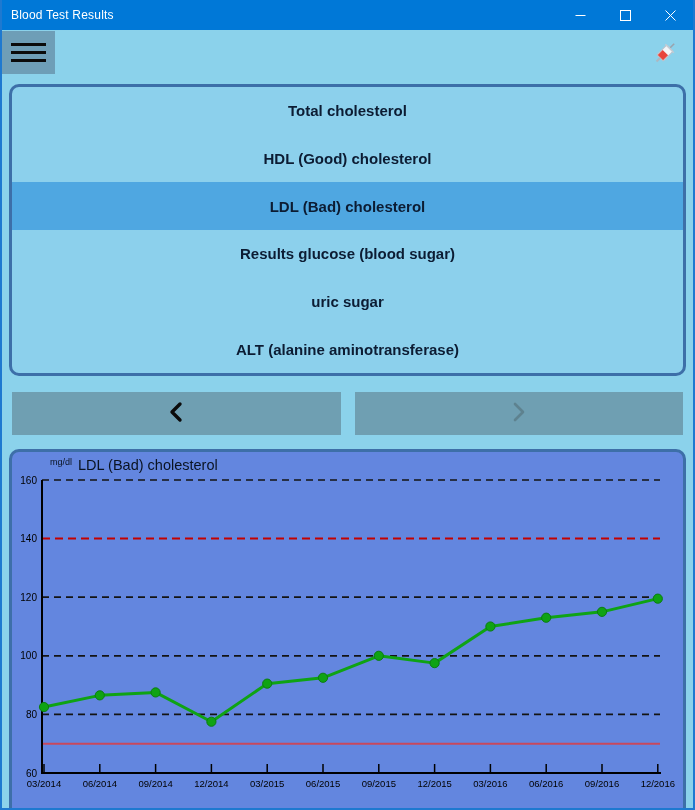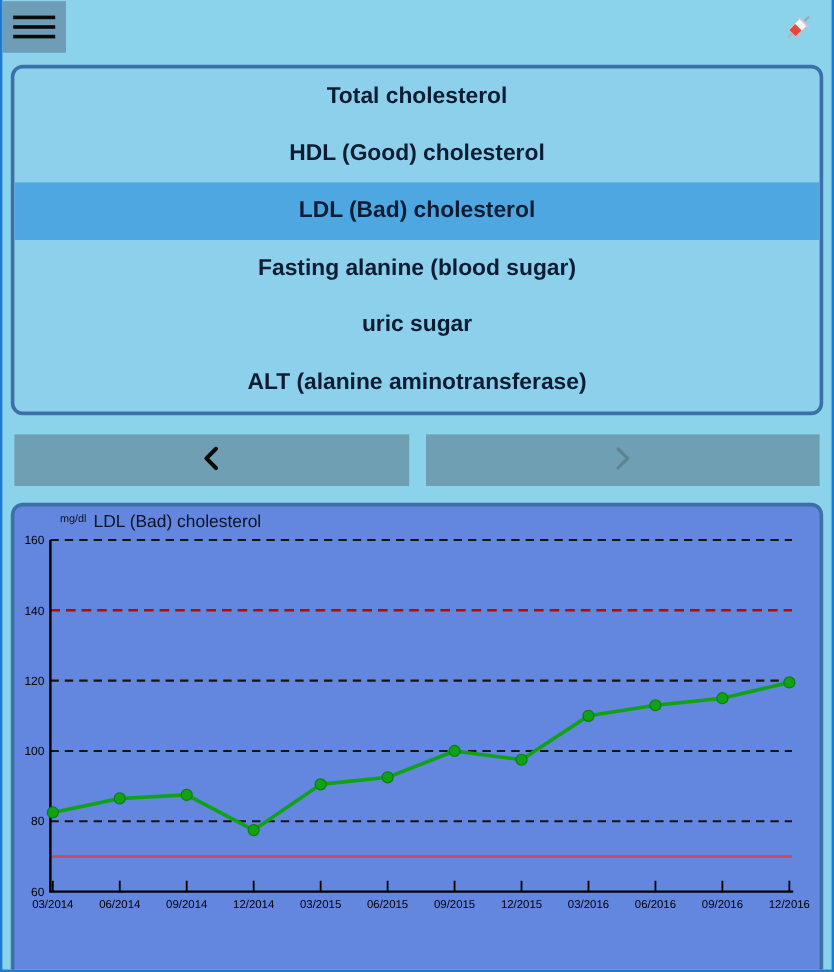--- a/index.html
+++ b/index.html
@@ -30,21 +30,21 @@
   .syringe-wrap { position:absolute; right:13px; top:8px; width:30px; height:30px; }
 
   
   .tests-panel {
     margin:0 7px; height:292px;
     background:#8cd0ec; border:3px solid #3d6fa8; border-radius:10px;
     overflow:hidden; display:grid; grid-auto-rows:1fr;
   }
   .test-item {
     display:flex; align-items:center; justify-content:center;
-    font-size:19px; font-weight:bold; color:#0c1c33; cursor:pointer;
+    font-size:15px; font-weight:bold; color:#0c1c33; cursor:pointer;
   }
   .test-item.selected { background:#4fa7e1; }
 
   
   .nav-row { margin:16px 10px 0; height:43px; display:flex; gap:14px; }
   .nav-btn {
     flex:1; background:#6f9fb2; border:none; display:flex;
     align-items:center; justify-content:center; cursor:pointer;
   }
   .nav-btn.disabled { cursor:default; }
@@ -64,20 +64,46 @@
     font-size:14.5px; color:#0a1322;
   }
   .chart-svg { position:absolute; left:0; top:0; }
   .chart-svg text { font-family:"Liberation Sans", sans-serif; fill:#000000; }
 </style>
 </head>
 <body>
 
 <div class="window">
 
+  <div class="titlebar">
+    <span class="titlebar-title">Blood Test Results</span>
+    <div class="win-controls">
+      <div class="win-btn">
+        <span>
+          <svg width="11" height="11" viewBox="0 0 11 11">
+              <line x1="0.5" y1="5.5" x2="10.5" y2="5.5" stroke="#ffffff" stroke-width="1"></line>
+            </svg>
+        </span>
+      </div>
+      <div class="win-btn">
+        <span>
+          <svg width="11" height="11" viewBox="0 0 11 11">
+              <rect x="0.5" y="0.5" width="10" height="10" fill="none" stroke="#ffffff" stroke-width="1"></rect>
+            </svg>
+        </span>
+      </div>
+      <div class="win-btn">
+        <span>
+          <svg width="11" height="11" viewBox="0 0 11 11">
+              <path d="M0.5 0.5 L10.5 10.5 M10.5 0.5 L0.5 10.5" stroke="#ffffff" stroke-width="1"></path>
+            </svg>
+        </span>
+      </div>
+    </div>
+  </div>
 
   <div class="header">
     <div class="hamburger">
       <span style="display:contents">
         <div class="bar"></div><div class="bar"></div><div class="bar"></div>
       </span>
     </div>
     <div class="syringe-wrap">
       <svg width="30" height="30" viewBox="0 0 30 30">
         <g transform="rotate(45 15 15)">
@@ -88,21 +114,21 @@
           <line x1="15" y1="22" x2="15" y2="27" stroke="#aeb7c0" stroke-width="2"></line>
         </g>
       </svg>
     </div>
   </div>
 
   <div class="tests-panel" id="test-list">
       <div class="test-item">Total cholesterol</div>
       <div class="test-item">HDL (Good) cholesterol</div>
       <div class="test-item selected">LDL (Bad) cholesterol</div>
-      <div class="test-item">Fasting alanine (blood sugar)</div>
+      <div class="test-item">Results glucose (blood sugar)</div>
       <div class="test-item">uric sugar</div>
       <div class="test-item">ALT (alanine aminotransferase)</div>
     </div>
 
   <div class="nav-row">
     <button class="nav-btn" id="prev-btn">
       <span>
         <svg width="18" height="22" viewBox="0 0 18 22">
             <path d="M13 3 L5 11 L13 19" fill="none" stroke="#0b0b0b" stroke-width="3.4" stroke-linecap="round" stroke-linejoin="round"></path>
           </svg>

